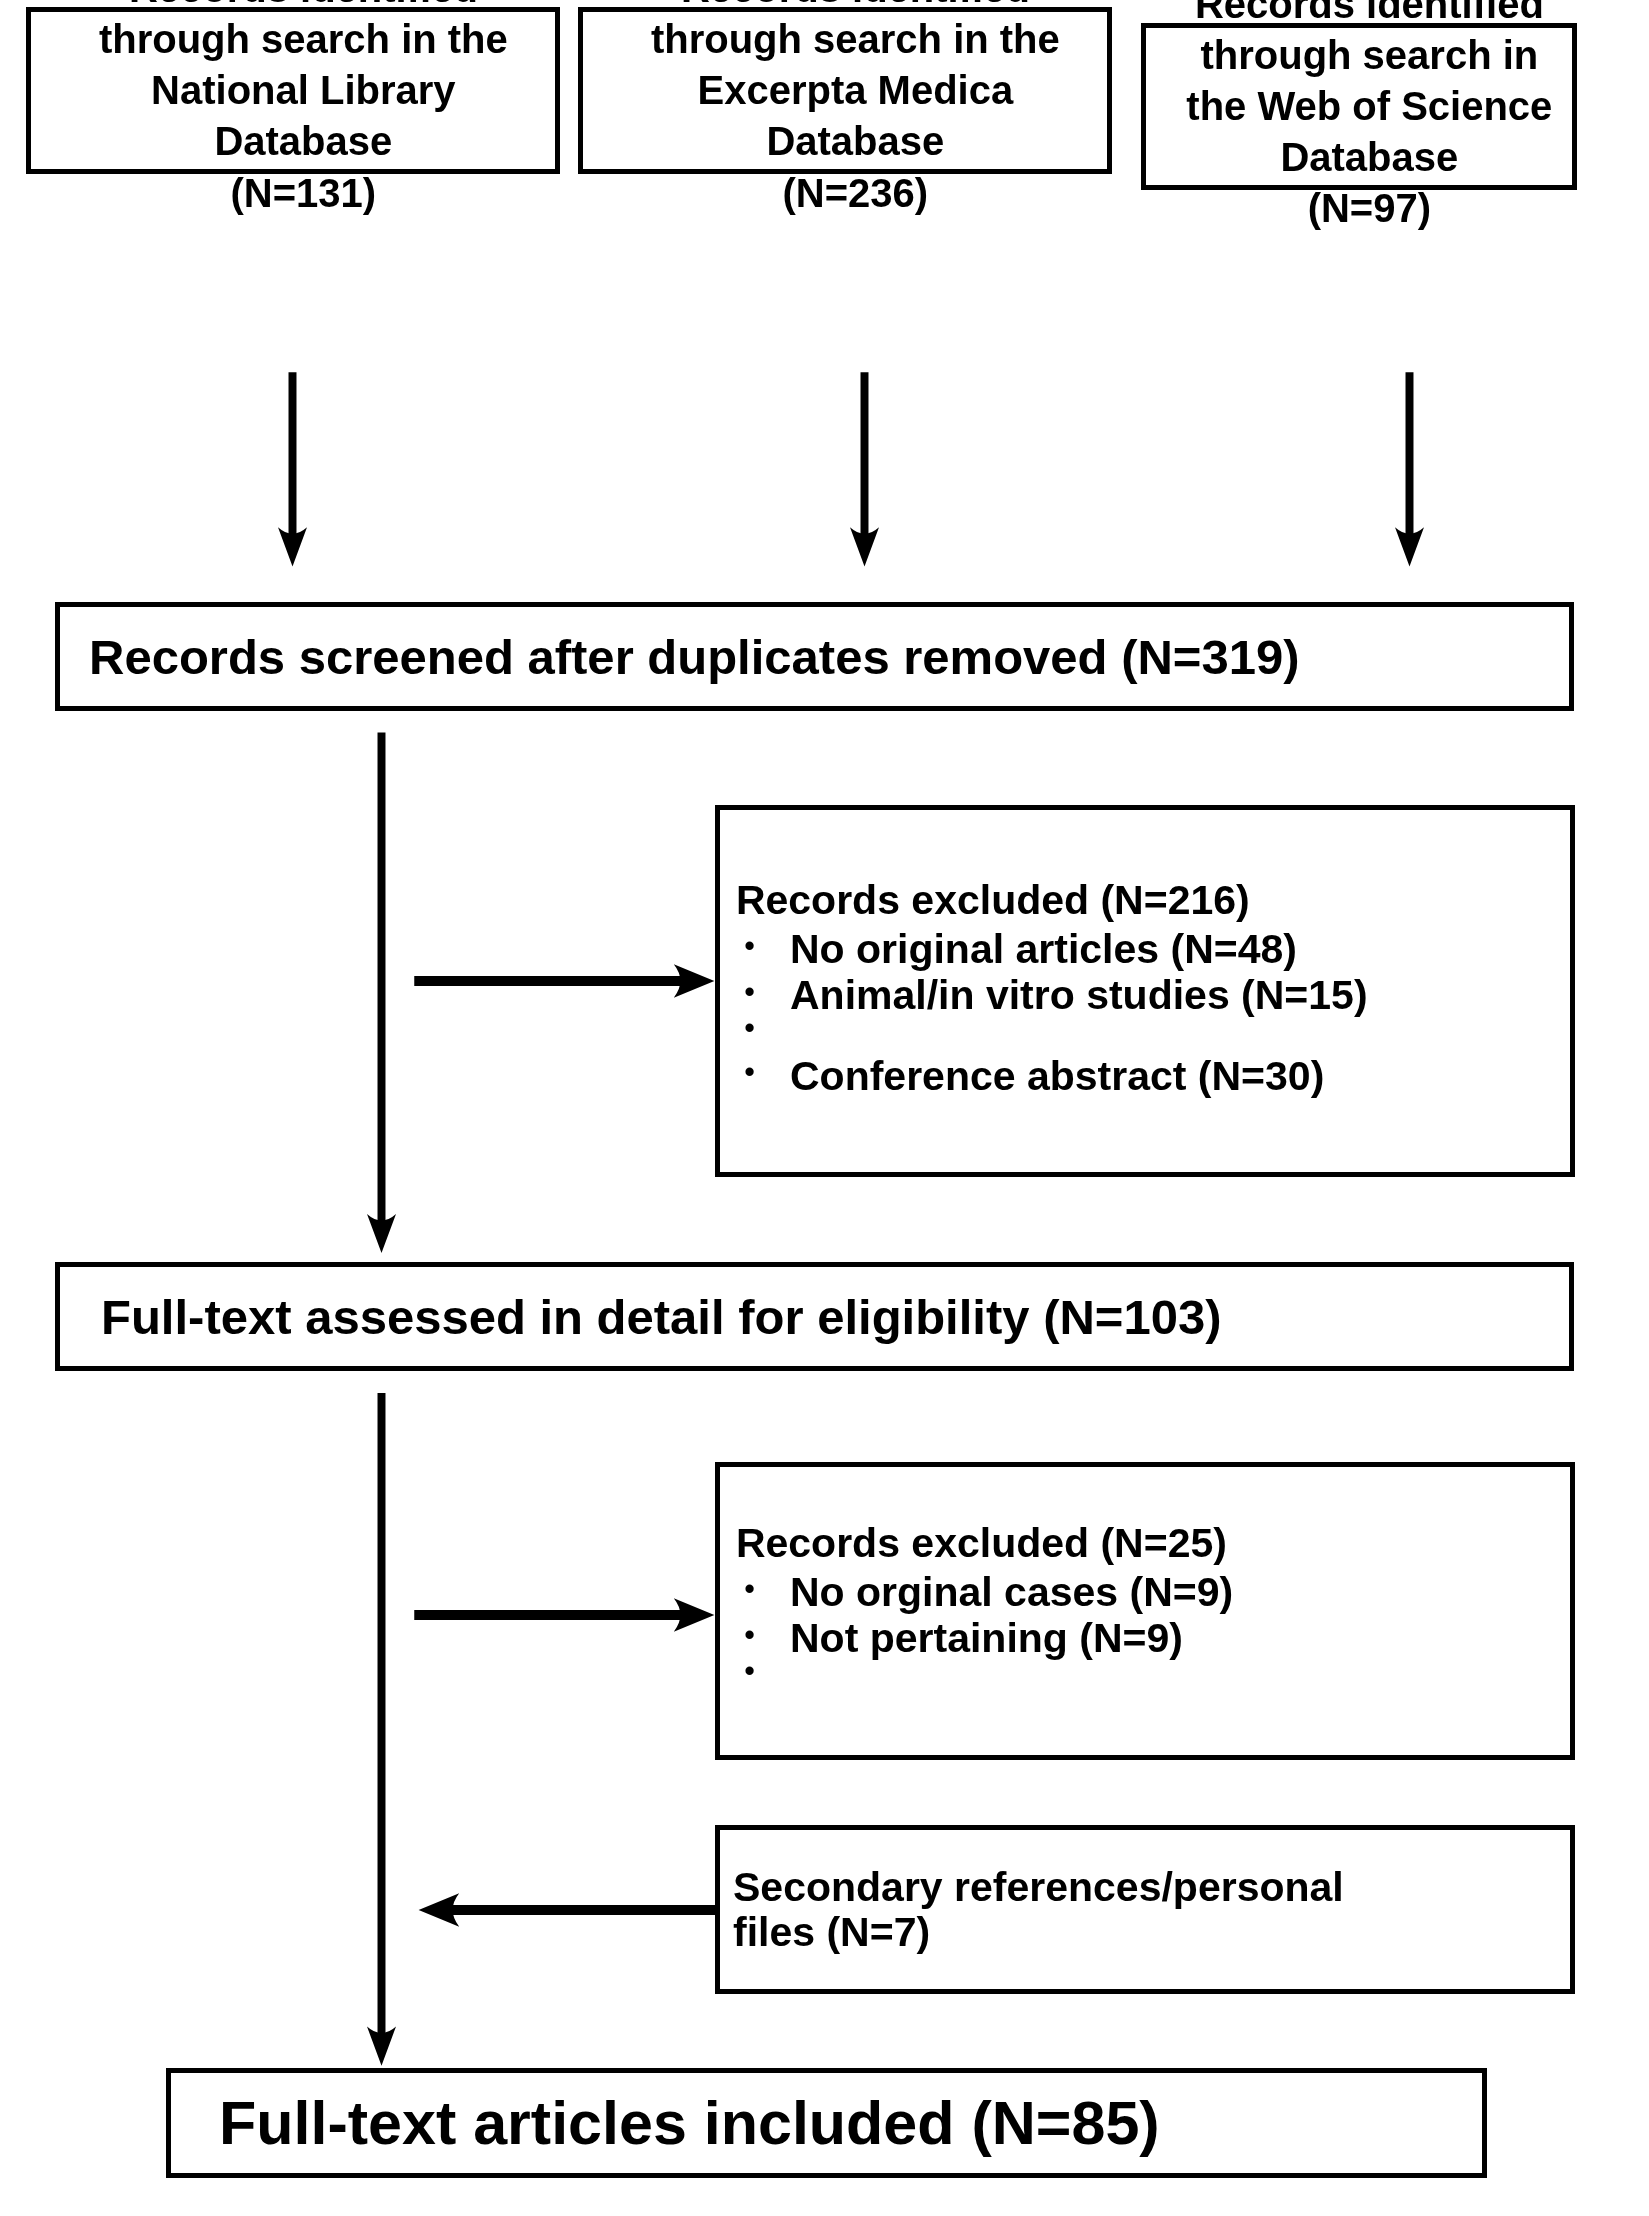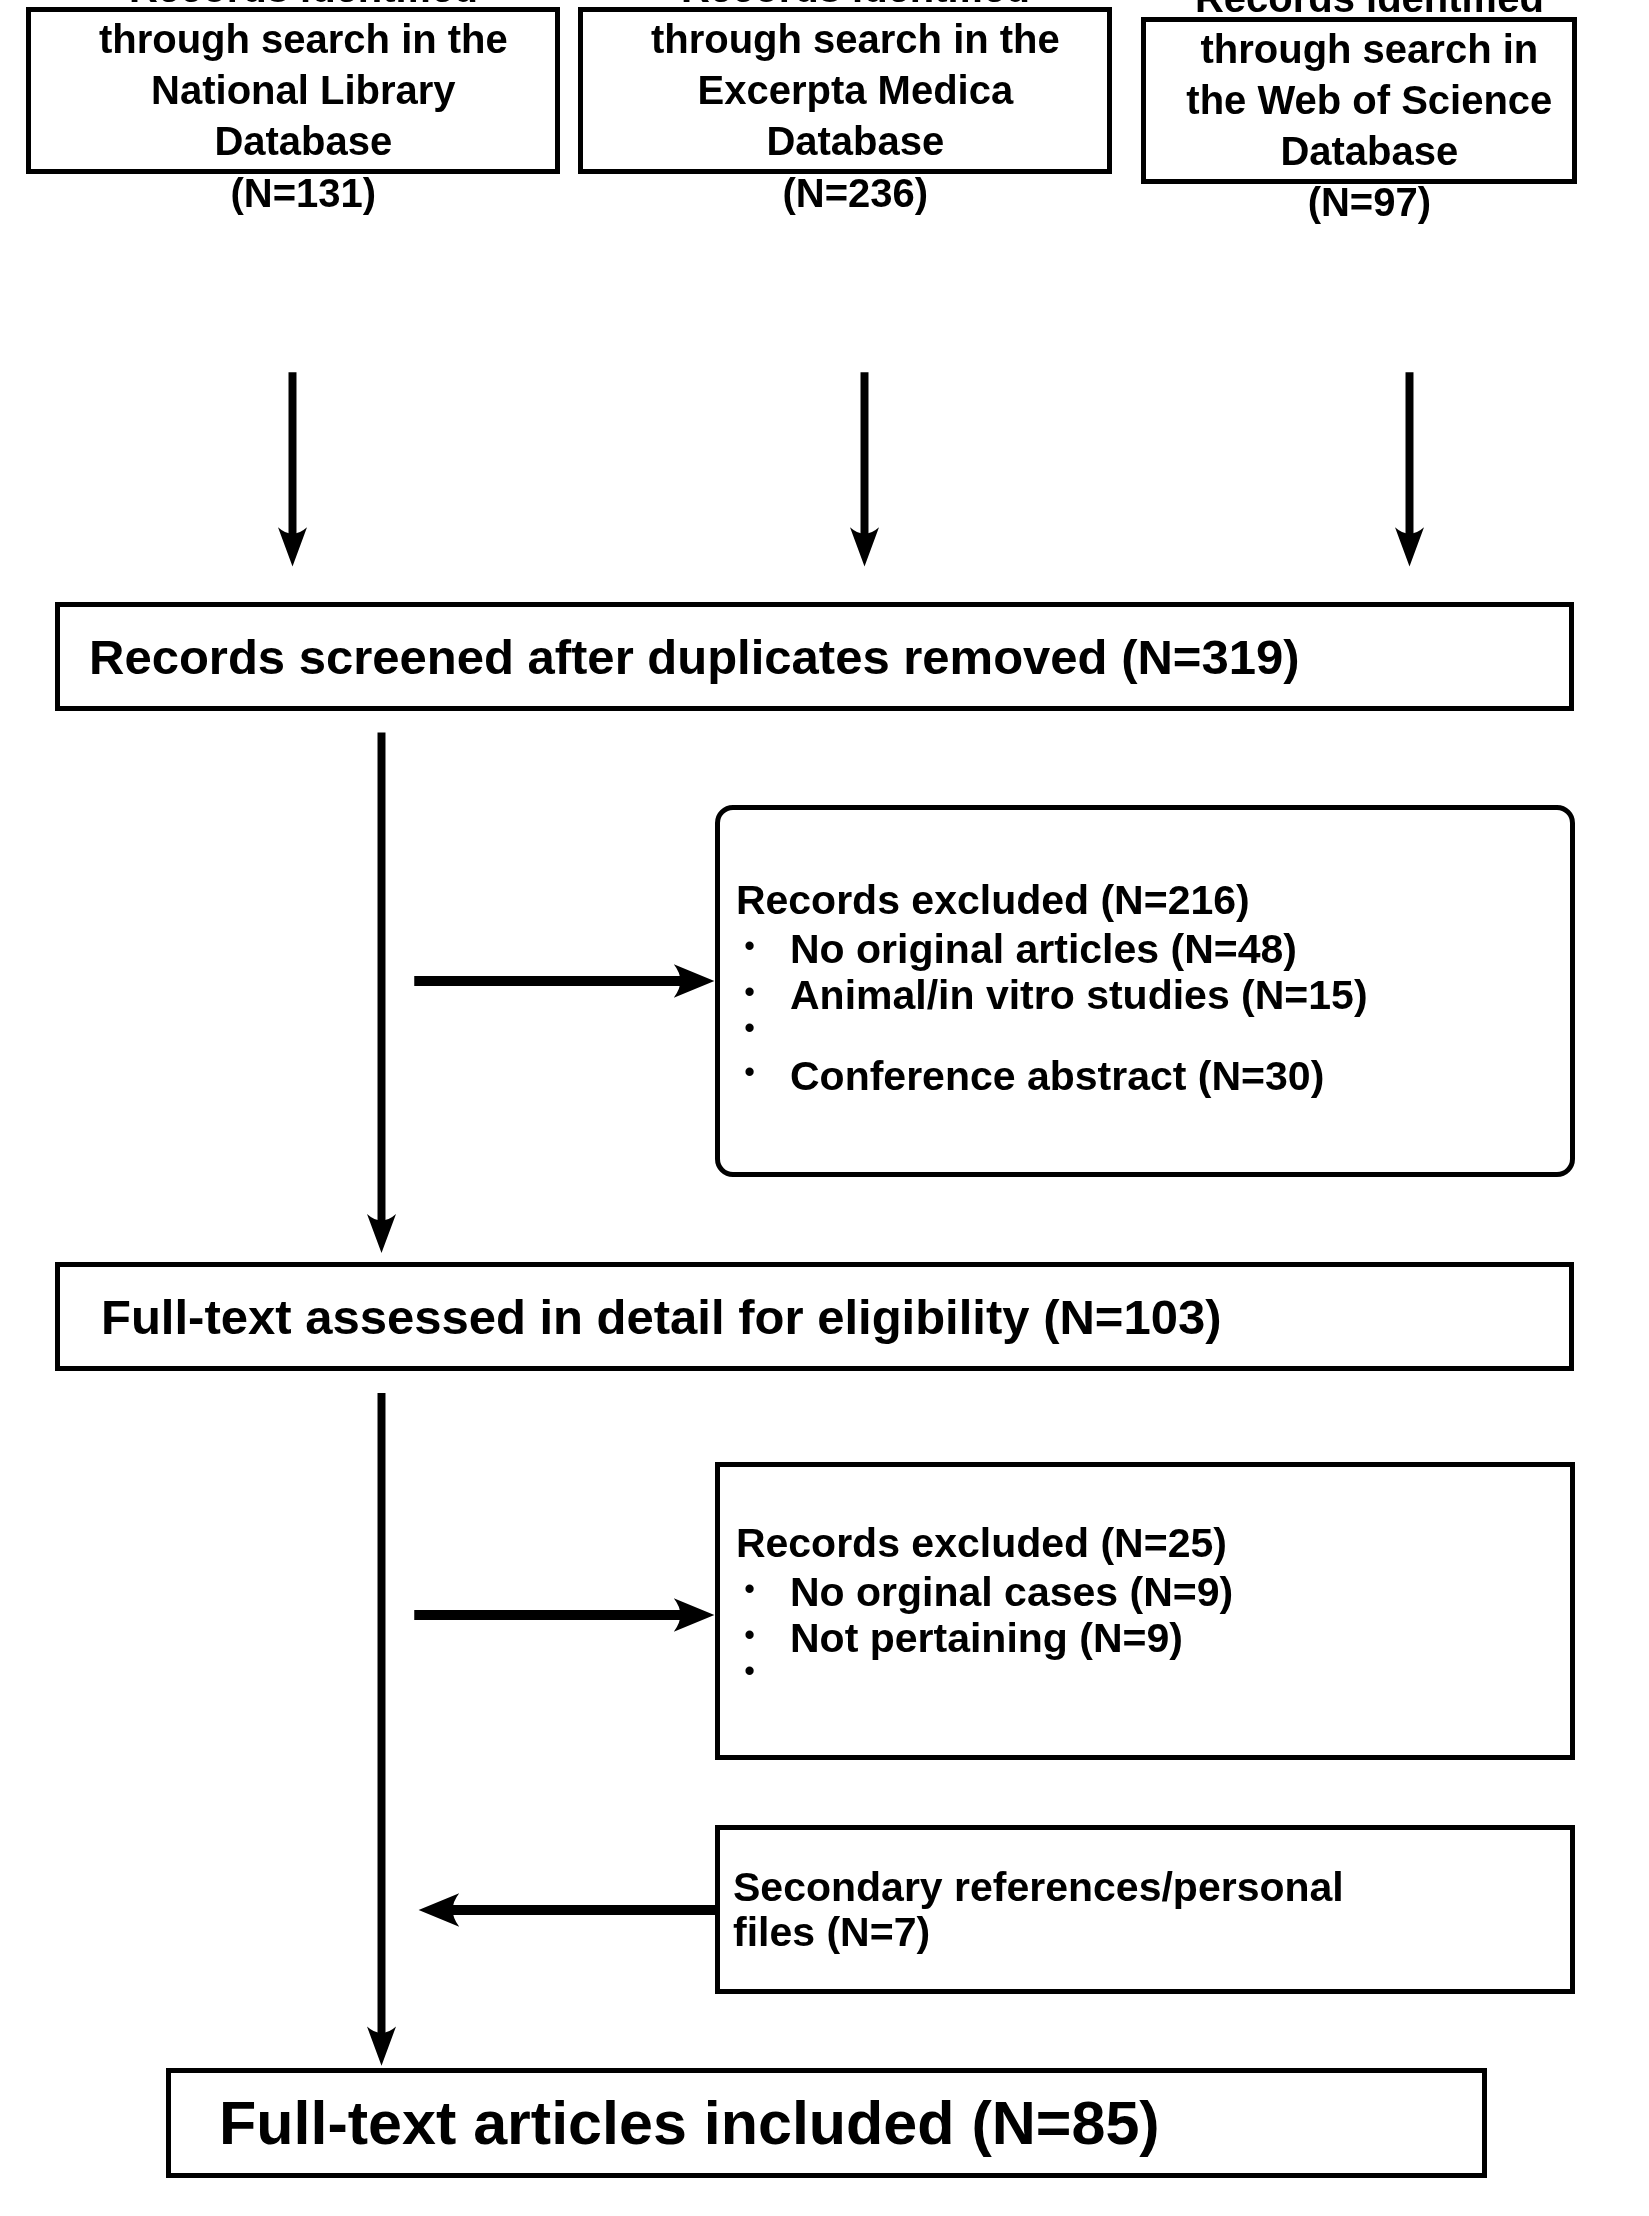--- a/index.html
+++ b/index.html
@@ -43,21 +43,21 @@
   }
 
   
   .src {
     font-size: 40px;
     line-height: 1.28;
     padding: 4.4px 7.3px;
   }
   #src-nlm  { left: 26px;   top: 7.3px;  width: 534px;  height: 167px; }
   #src-emb  { left: 578px;  top: 7.3px;  width: 534px;  height: 167px; }
-  #src-wos  { left: 1141px; top: 17px;  width: 436px;  height: 167px; }
+  #src-wos  { left: 1141px; top: 23px;  width: 436px;  height: 167px; }
 
   
   #screened {
     left: 55px; top: 602px; width: 1519px; height: 109px;
     font-size: 49px;
     padding-left: 29px;
     justify-content: center;
   }
   #fulltext-assessed {
     left: 55px; top: 1262px; width: 1519px; height: 109px;
@@ -69,21 +69,21 @@
     font-size: 61px;
     padding-left: 48px;
   }
 
   
   .excl {
     font-size: 41px;
     line-height: 1.0;
     padding: 10.2px 0 10.2px 13px;
   }
-  #excluded-1 { left: 715px; top: 805px; width: 860px; height: 372px; border-radius: 18px; }
+  #excluded-1 { left: 715px; top: 805px; width: 860px; height: 372px; }
   #excluded-2 { left: 715px; top: 1462px; width: 860px; height: 298px; }
   #secondary  { left: 715px; top: 1825px; width: 860px; height: 169px;
                 font-size: 41px; line-height: 1.08; padding: 7.3px 11.6px 7.3px 13px; }
 
   .excl-head {
     display: block;
     margin: 0 0 2.9px 2.9px;
     white-space: nowrap;
   }
   .excl-list {

